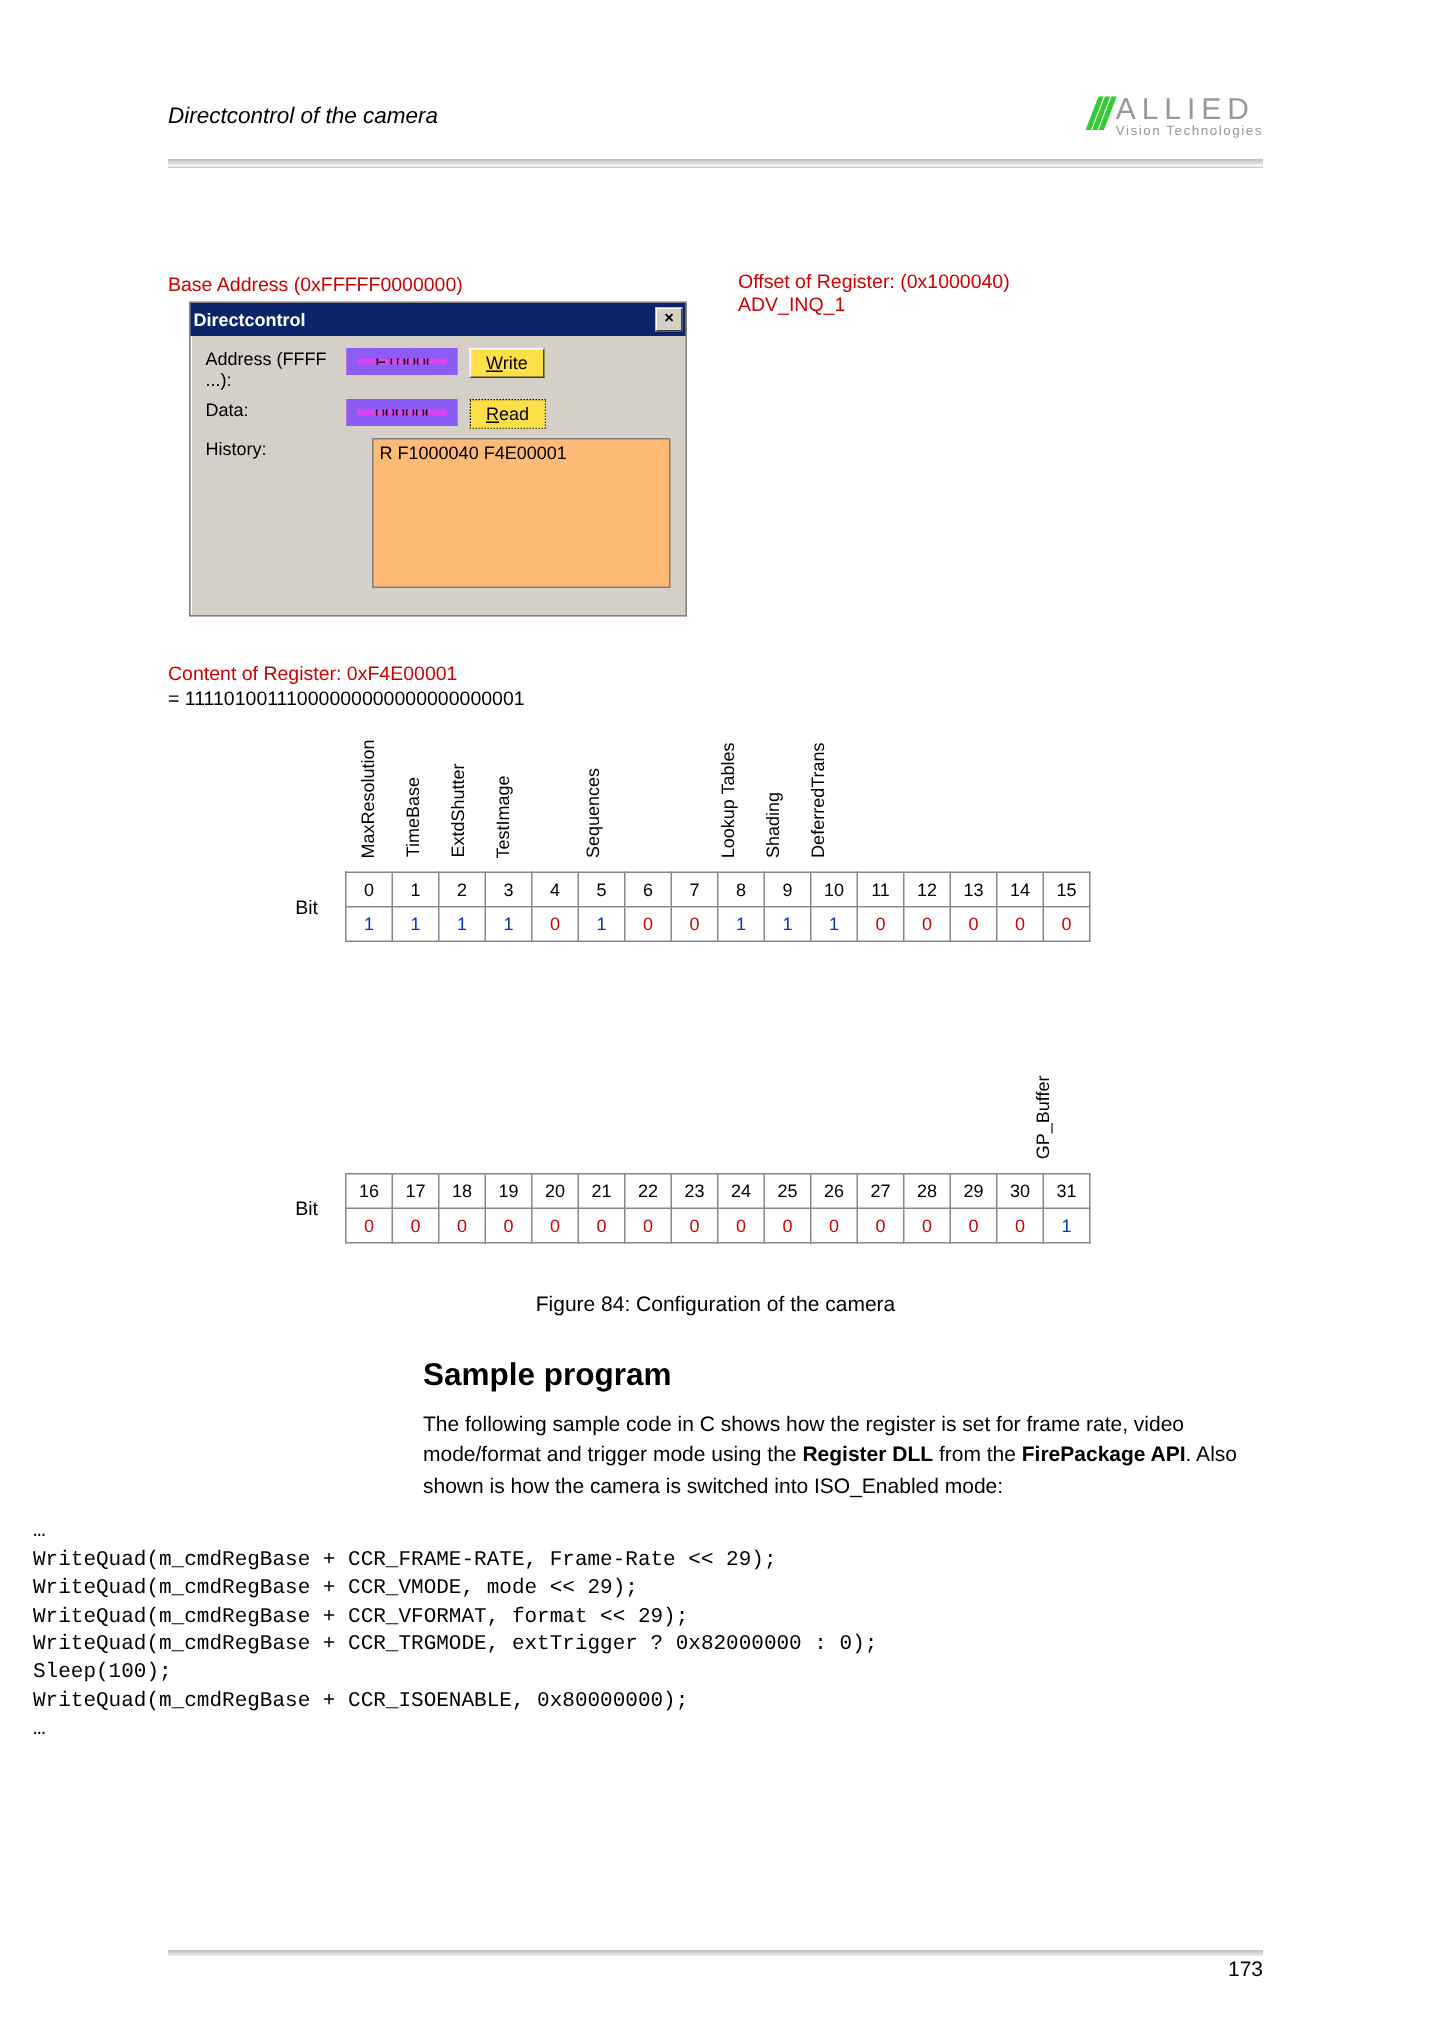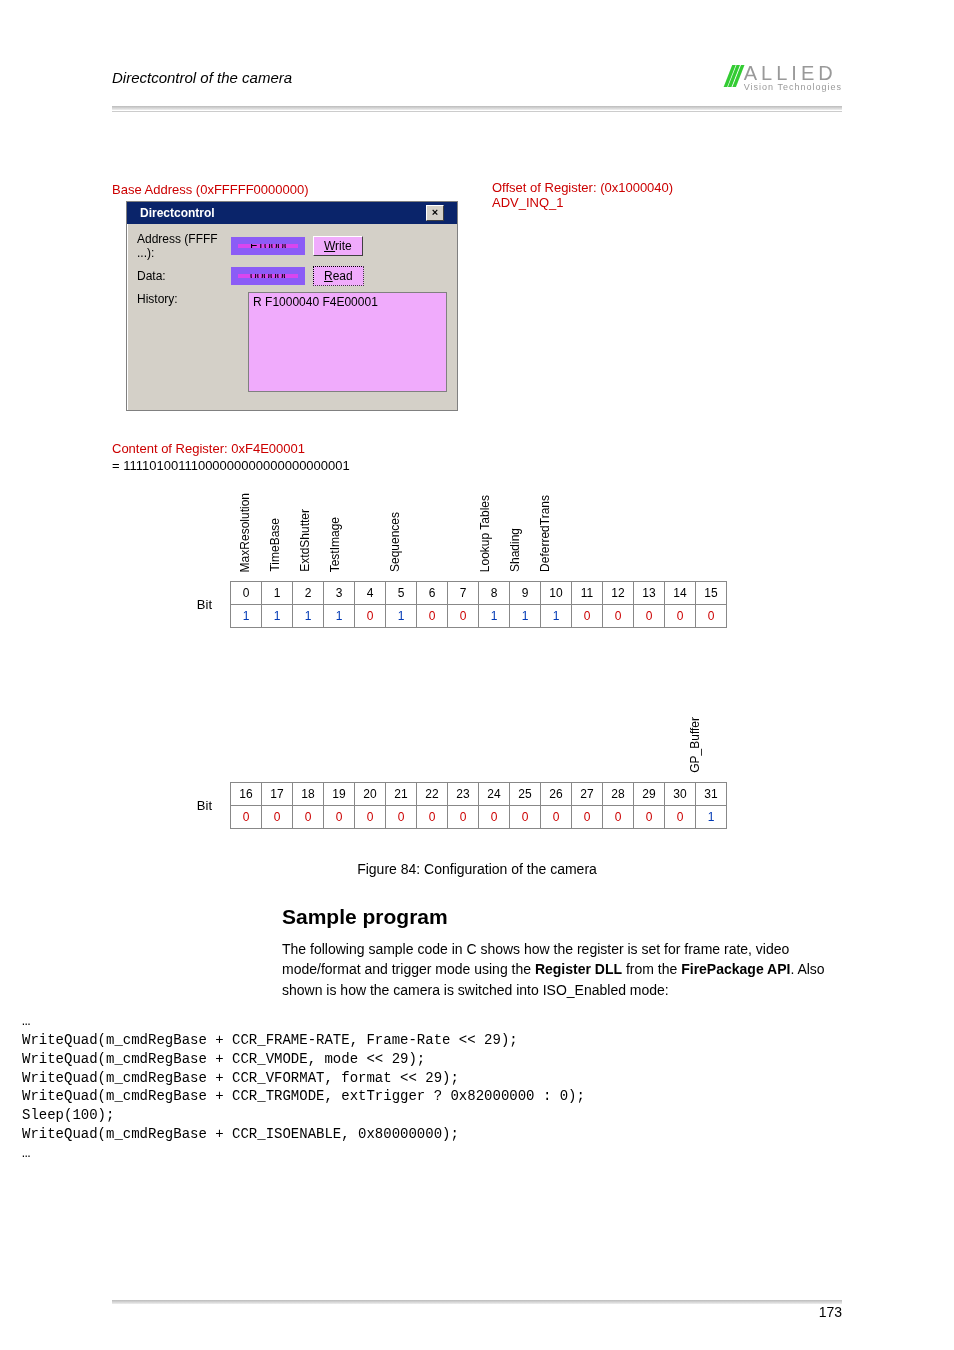--- a/index.html
+++ b/index.html
@@ -98,21 +98,21 @@
   .dc-window {
     width: 330px;
     background: #d4d0c8;
     border: 1px solid #808080;
     box-shadow: 1px 1px 0 #fff inset;
   }
   .dc-title {
     background: #0a246a;
     color: #fff;
     font-weight: bold;
-    padding: 3px 13px;
+    padding: 3px 2px;
     display: flex;
     justify-content: space-between;
     align-items: center;
     font-size: 12px;
   }
   .dc-close {
     background: #d4d0c8;
     color: #000;
     border: 1px solid #fff;
     border-right-color: #404040;
@@ -123,21 +123,21 @@
     font-size: 11px;
     font-weight: bold;
     text-align: center;
     line-height: 12px;
   }
   .dc-body {
     padding: 8px 10px 12px 10px;
   }
   .dc-row {
     display: flex;
-    align-items: center;
+    align-items: flex-start;
     gap: 8px;
     margin-bottom: 6px;
   }
   .dc-label {
     width: 86px;
     font-size: 12px;
     color: #000;
   }
   .dc-input {
     font-family: Tahoma, Arial, sans-serif;
@@ -146,33 +146,33 @@
     background: #d946ef;
     padding: 1px 12px;
     height: 18px;
     box-sizing: border-box;
   }
   .dc-input.addr { width: 74px; }
   .dc-input.data { width: 74px; text-decoration: underline; }
   .dc-btn {
     font-family: Tahoma, Arial, sans-serif;
     font-size: 12px;
-    background: #f0abfc;
+    background: #fde047;
     border: 1px solid #fff;
     border-right-color: #404040;
     border-bottom-color: #404040;
     padding: 1px 10px;
     height: 20px;
     box-sizing: border-box;
   }
   .dc-btn .ul { text-decoration: underline; }
   .dc-history {
     width: 213px;
     height: 100px;
-    background: #f0abfc;
+    background: #fdba74;
     border: 1px solid #808080;
     font-size: 12px;
     padding: 2px 4px;
     box-sizing: border-box;
     position: relative;
     margin-left: 23px;
   }
 
   .content-reg {
     margin-top: 30px;

